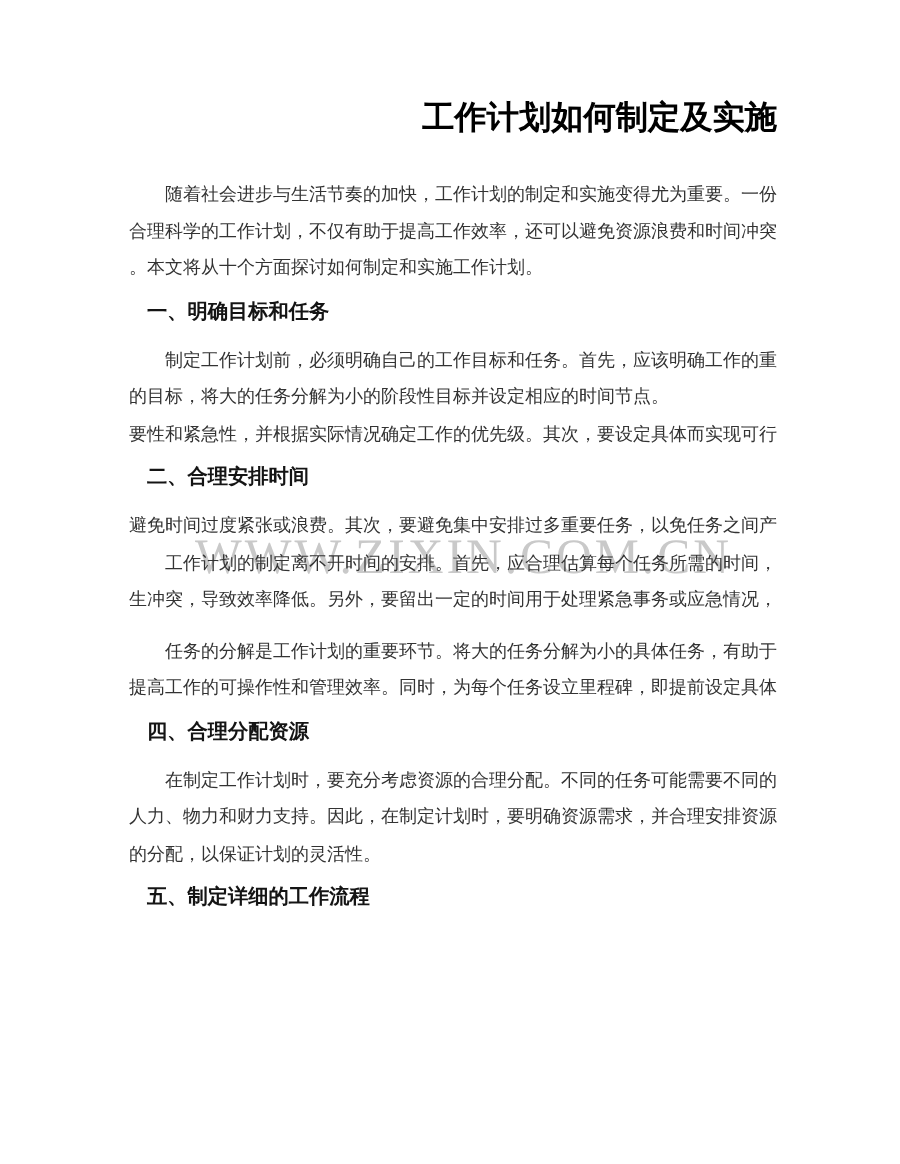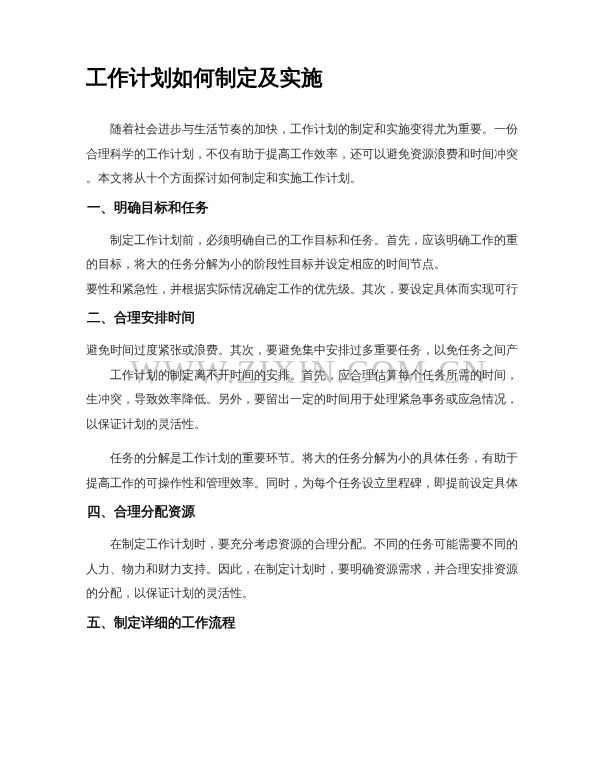--- a/index.html
+++ b/index.html
@@ -29,21 +29,21 @@
   }
   .content {
     position: absolute;
     left: 86px;
     top: 0;
     width: 432px;
     z-index: 1;
   }
   .doc-title {
     margin: 63px 0 0 0;
-    text-align: left;
+    text-align: right;
     font-family: "Liberation Sans", sans-serif;
     font-size: 21.5px;
     line-height: 30px;
     font-weight: 700;
     color: #000000;
   }
   .para {
     margin: 10px 0 0 0;
   }
   .para.intro {
@@ -53,21 +53,21 @@
     font-family: "Liberation Serif", serif;
     font-size: 12px;
     line-height: 24.5px;
     color: #333333;
     white-space: nowrap;
   }
   .line.first {
     text-indent: 24px;
   }
   h2.sec {
-    margin: 7px 0 0 1px;
+    margin: 7px 0 0 12px;
     font-family: "Liberation Sans", sans-serif;
     font-size: 13.5px;
     line-height: 20px;
     font-weight: 700;
     color: #141414;
   }
 </style>
 </head>
 <body>
 
@@ -90,21 +90,20 @@
       <div class="line first">制定工作计划前，必须明确自己的工作目标和任务。首先，应该明确工作的重</div>
       <div class="line">的目标，将大的任务分解为小的阶段性目标并设定相应的时间节点。</div>
       <div class="line">要性和紧急性，并根据实际情况确定工作的优先级。其次，要设定具体而实现可行</div>
     </div>
 
     <h2 class="sec">二、合理安排时间</h2>
     <div class="para">
       <div class="line">避免时间过度紧张或浪费。其次，要避免集中安排过多重要任务，以免任务之间产</div>
       <div class="line first">工作计划的制定离不开时间的安排。首先，应合理估算每个任务所需的时间，</div>
       <div class="line">生冲突，导致效率降低。另外，要留出一定的时间用于处理紧急事务或应急情况，</div>
-      <div class="line">以保证计划的灵活性。</div>
     </div>
 
     <div class="para">
       <div class="line first">任务的分解是工作计划的重要环节。将大的任务分解为小的具体任务，有助于</div>
       <div class="line">提高工作的可操作性和管理效率。同时，为每个任务设立里程碑，即提前设定具体</div>
     </div>
 
     <h2 class="sec">四、合理分配资源</h2>
     <div class="para">
       <div class="line first">在制定工作计划时，要充分考虑资源的合理分配。不同的任务可能需要不同的</div>

